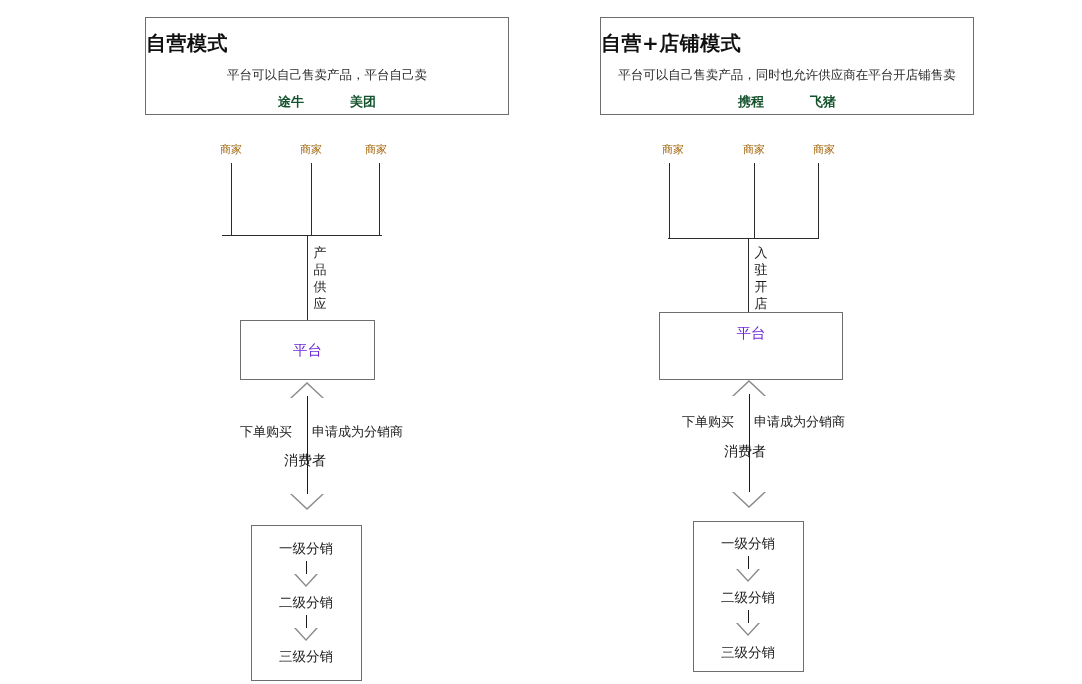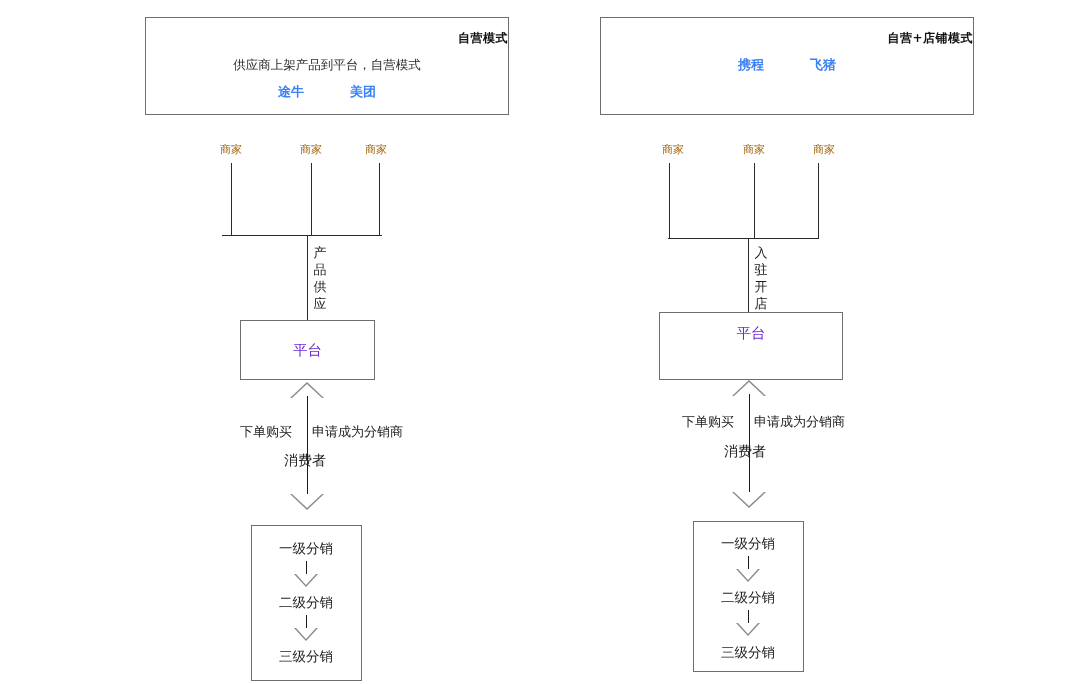--- a/index.html
+++ b/index.html
@@ -17,44 +17,44 @@
   #col-right{left:562px;width:541px;}
 
   
   .header-card{
     position:absolute;
     border:1px solid #6e6e6e;
     background:#fff;
     box-sizing:border-box;
   }
   .header-title{
-    text-align:right;
+    text-align:left;
     font-weight:bold;
-    font-size:12px;
+    font-size:20px;
     color:#111;
     margin-top:12px;
     letter-spacing:.5px;
   }
   .header-desc{
     text-align:center;
     font-size:12.5px;
     color:#2a2a2a;
     margin-top:10px;
     white-space:nowrap;
   }
   .header-brands{
     display:flex;
     justify-content:center;
     gap:46px;
     margin-top:9px;
   }
   .brand{
     font-weight:bold;
     font-size:13px;
-    color:#3b82f6;
+    color:#14532d;
   }
 
   
   .merchant{
     position:absolute;
     font-size:11px;
     color:#a16207;
     white-space:nowrap;
     transform:translateX(-50%);
   }
@@ -159,21 +159,21 @@
 </style>
 </head>
 <body>
 
 <div class="canvas">
 
   <div class="col" id="col-left">
 
     <div class="header-card" style="left:145px;top:17px;width:364px;height:98px;">
       <div class="header-title">自营模式</div>
-      <div class="header-desc">供应商上架产品到平台，自营模式</div>
+      <div class="header-desc">平台可以自己售卖产品，平台自己卖</div>
       <div class="header-brands">
         <span class="brand">途牛</span>
         <span class="brand">美团</span>
       </div>
     </div>
 
     <div class="merchant" style="left:231px;top:142px;">商家</div>
     <div class="merchant" style="left:311px;top:142px;">商家</div>
     <div class="merchant" style="left:376px;top:142px;">商家</div>
 
@@ -224,20 +224,21 @@
       <div class="tri tri-sm-down" style="position:relative;"></div>
       <div class="tri tri-sm-down-inner" style="position:absolute;left:0;top:0;"></div>
     </div>
     <div class="dist-level" style="left:306px;top:648px;">三级分销</div>
   </div>
 
   <div class="col" id="col-right">
 
     <div class="header-card" style="left:38px;top:17px;width:374px;height:98px;">
       <div class="header-title">自营+店铺模式</div>
+      <div class="header-desc">平台可以自己售卖产品，同时也允许供应商在平台开店铺售卖</div>
       <div class="header-brands">
         <span class="brand">携程</span>
         <span class="brand">飞猪</span>
       </div>
     </div>
 
     <div class="merchant" style="left:111px;top:142px;">商家</div>
     <div class="merchant" style="left:192px;top:142px;">商家</div>
     <div class="merchant" style="left:262px;top:142px;">商家</div>
 

